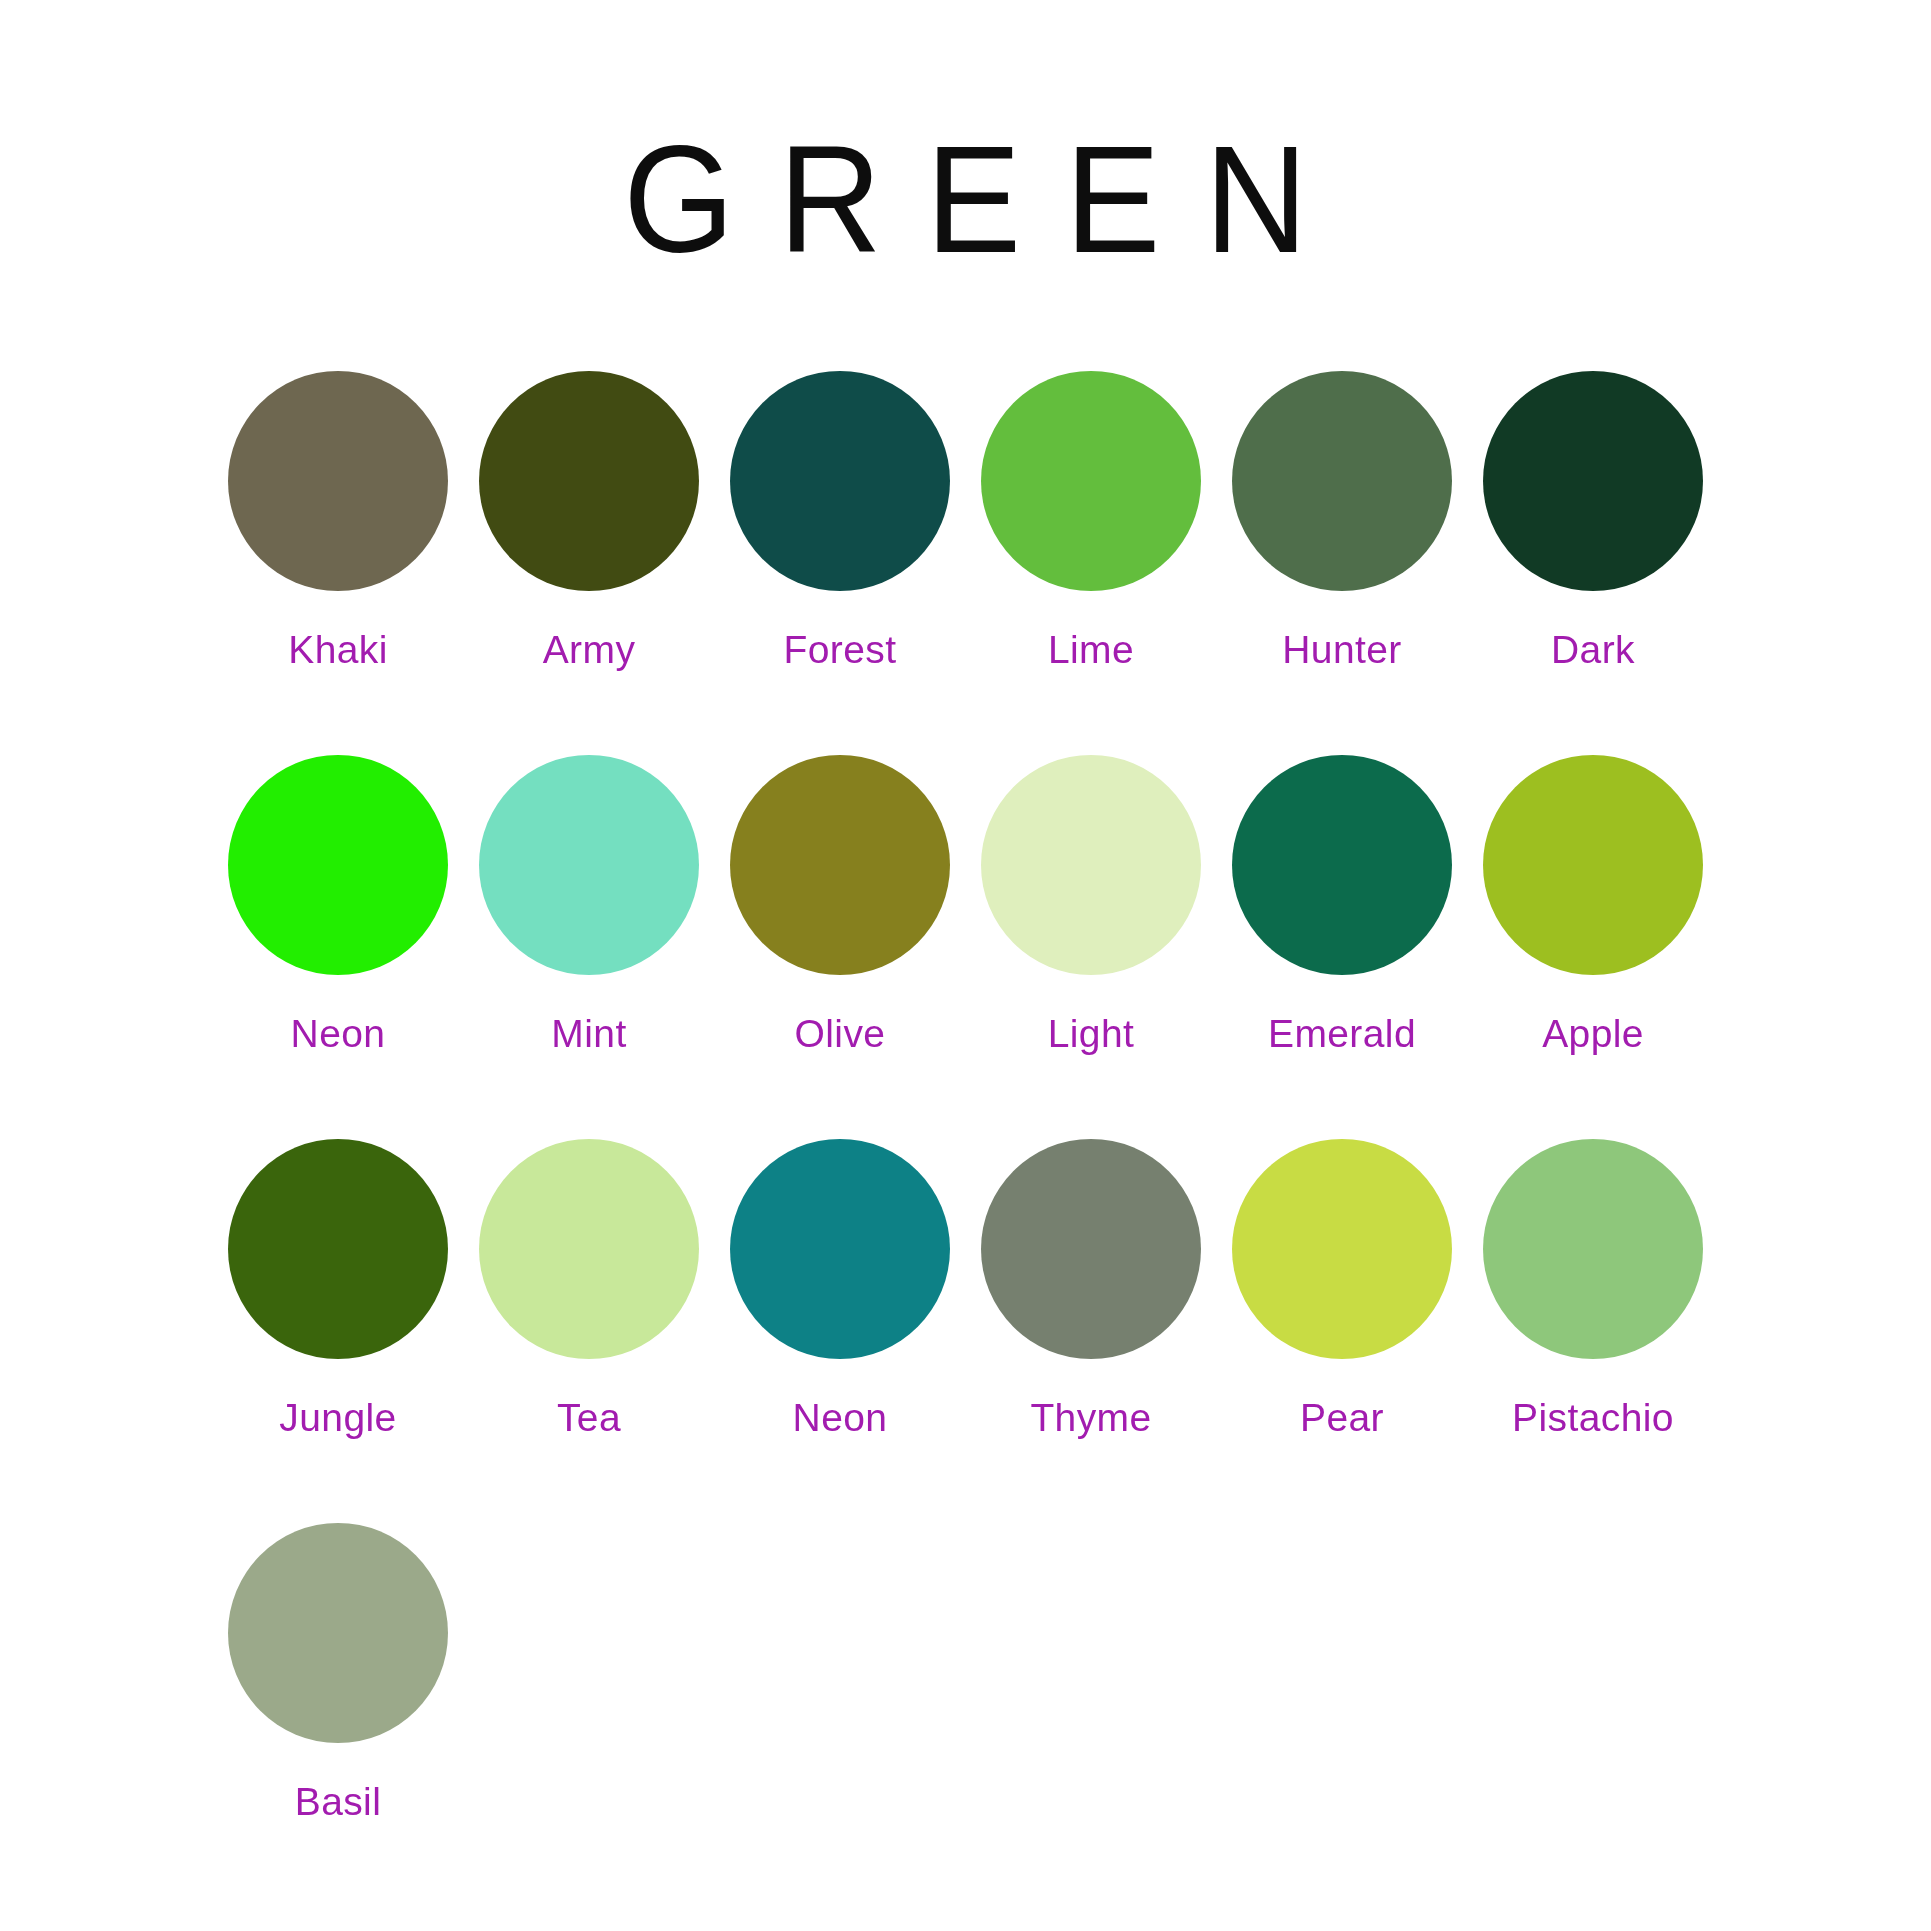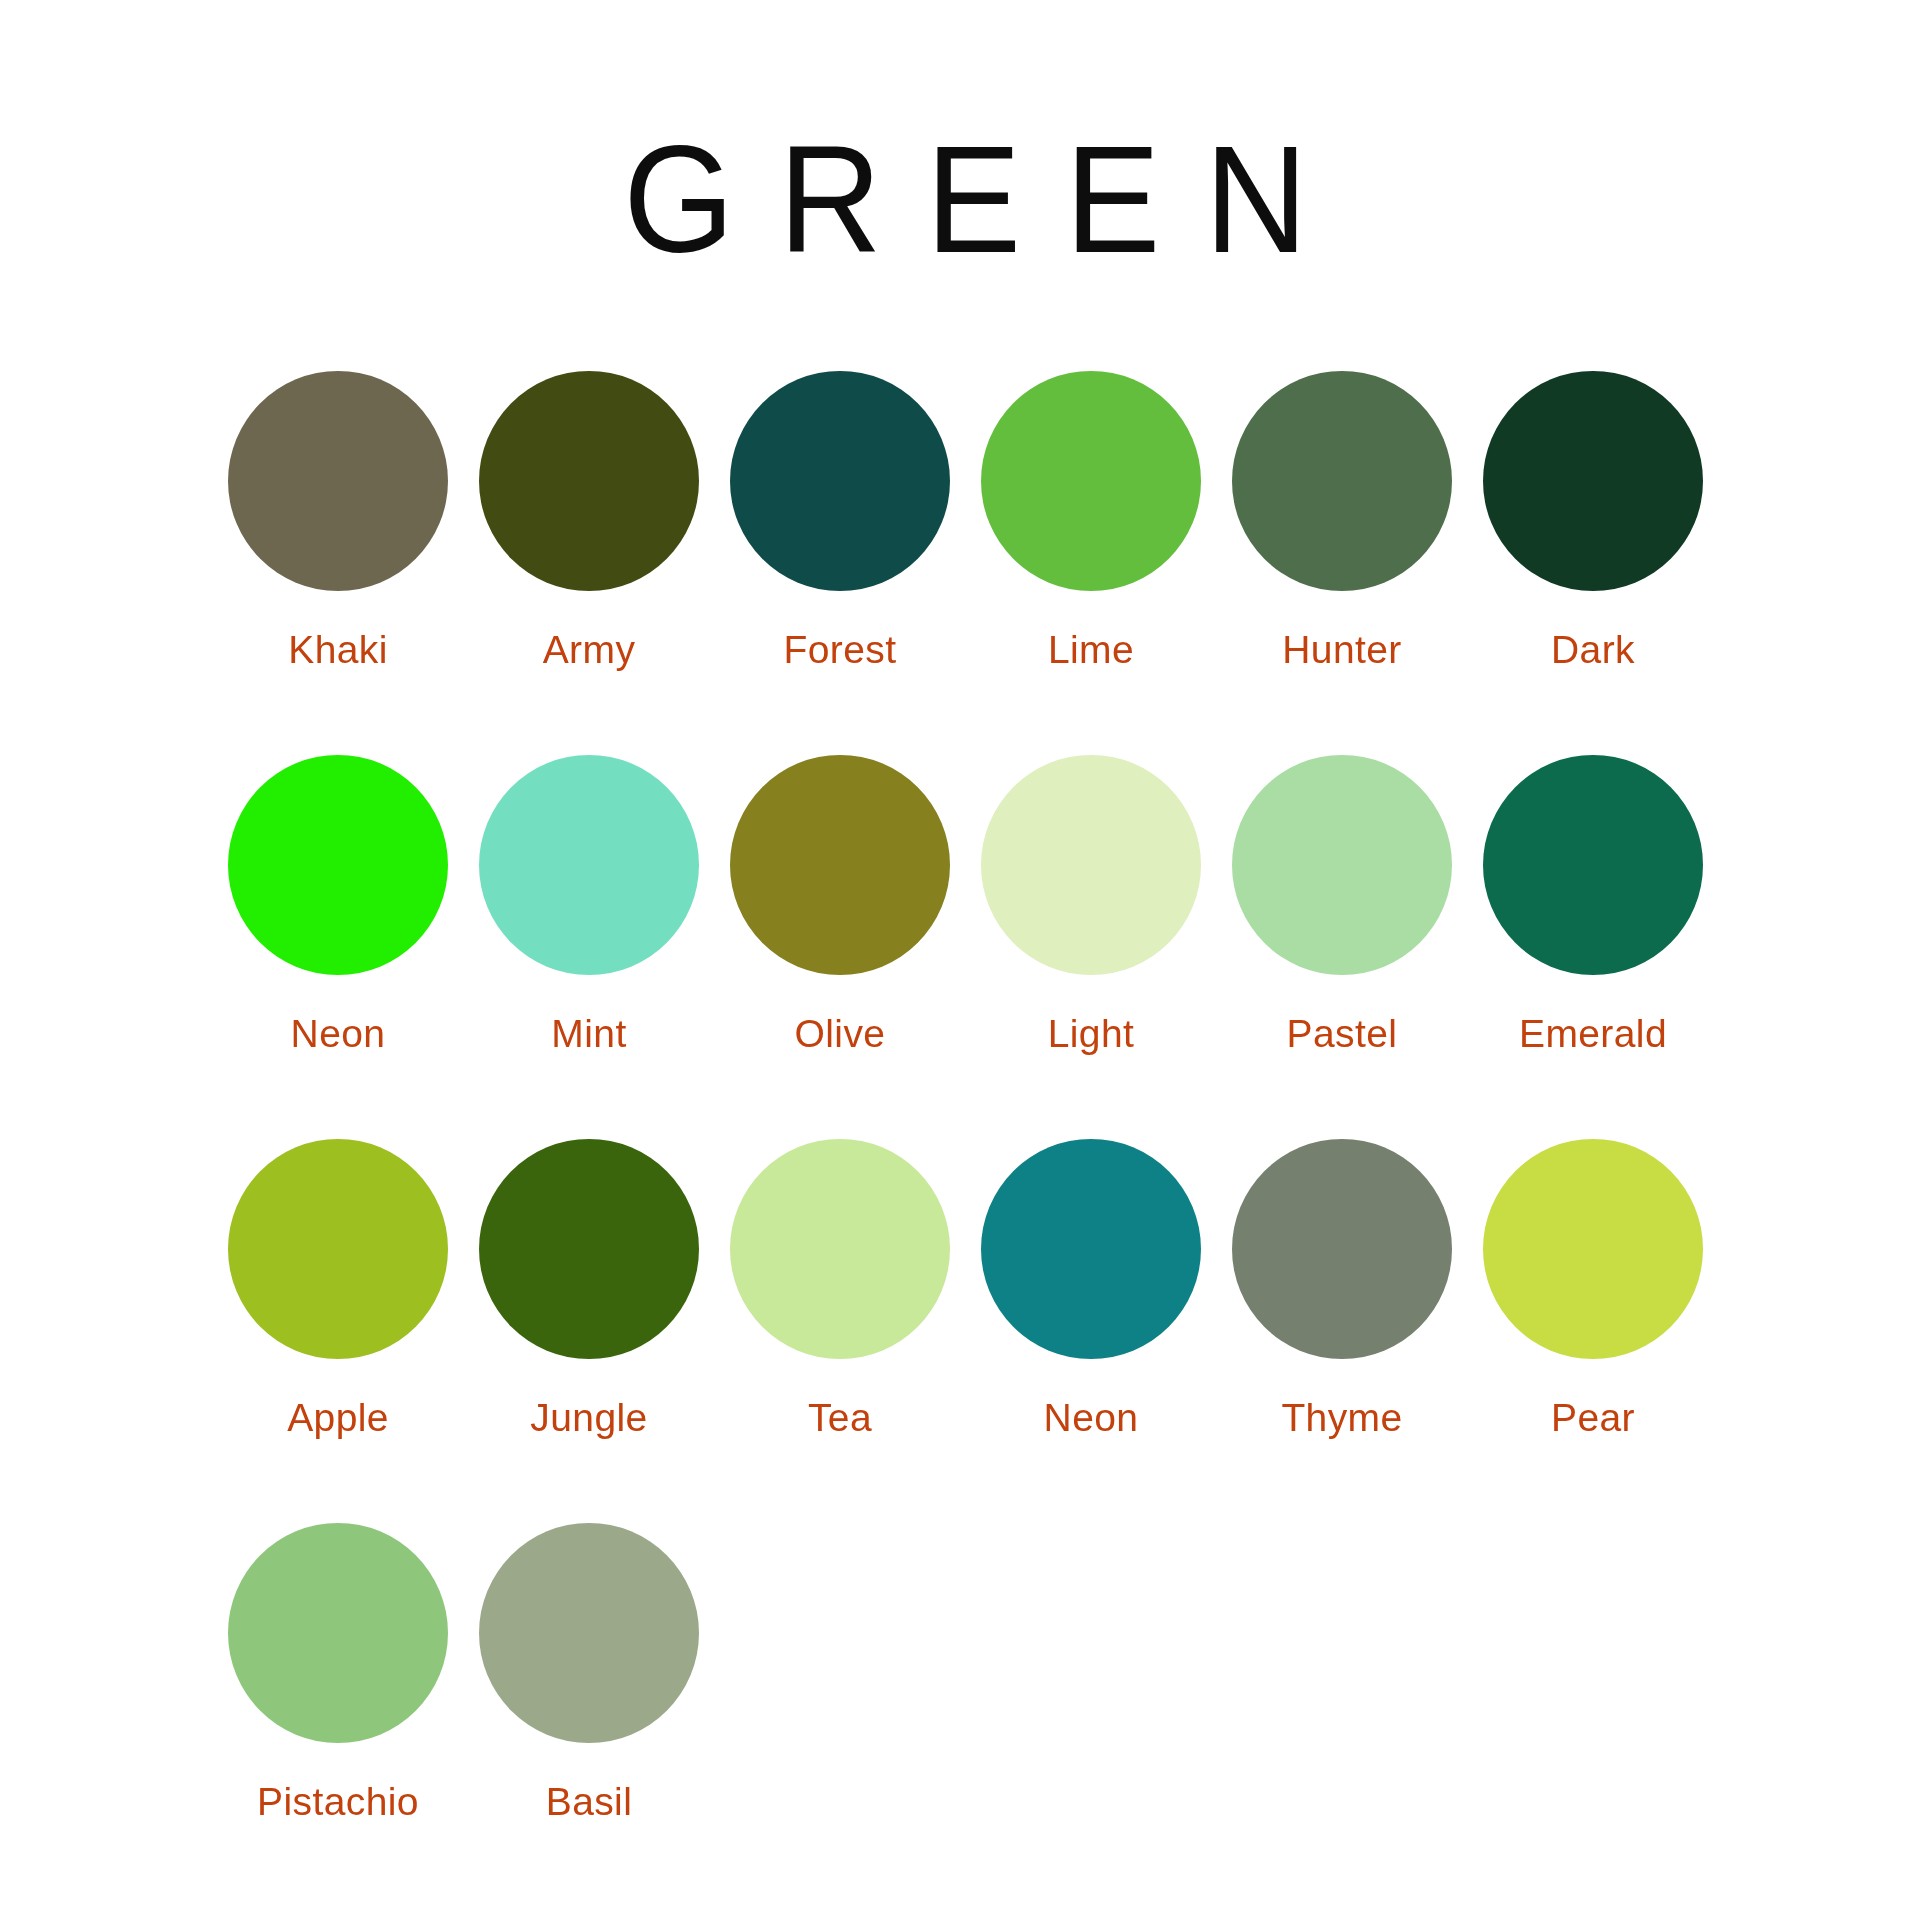--- a/index.html
+++ b/index.html
@@ -58,21 +58,21 @@
     border-radius: 50%;
     background: #cccccc;
   }
 
   .swatch-label {
     margin-top: 37px;
     font-family: "Liberation Sans", sans-serif;
     font-size: 39px;
     font-weight: 400;
     letter-spacing: 0.4px;
-    color: #c2410c;
+    color: #a21caf;
     text-align: center;
     white-space: nowrap;
   }
 </style>
 </head>
 <body style="background: rgb(255, 255, 255); color: rgb(15, 15, 15);">
 
 <h1 class="palette-title">GREEN</h1>
 
 <div class="swatch-grid">
@@ -110,24 +110,20 @@
     </div>
     <div class="swatch">
       <div class="swatch-circle" style="background: rgb(134, 128, 30);"></div>
       <div class="swatch-label">Olive</div>
     </div>
     <div class="swatch">
       <div class="swatch-circle" style="background: rgb(223, 239, 189);"></div>
       <div class="swatch-label">Light</div>
     </div>
     <div class="swatch">
-      <div class="swatch-circle" style="background: rgb(169, 221, 163);"></div>
-      <div class="swatch-label">Pastel</div>
-    </div>
-    <div class="swatch">
       <div class="swatch-circle" style="background: rgb(12, 107, 76);"></div>
       <div class="swatch-label">Emerald</div>
     </div>
     <div class="swatch">
       <div class="swatch-circle" style="background: rgb(157, 191, 32);"></div>
       <div class="swatch-label">Apple</div>
     </div>
     <div class="swatch">
       <div class="swatch-circle" style="background: rgb(58, 101, 12);"></div>
       <div class="swatch-label">Jungle</div>

